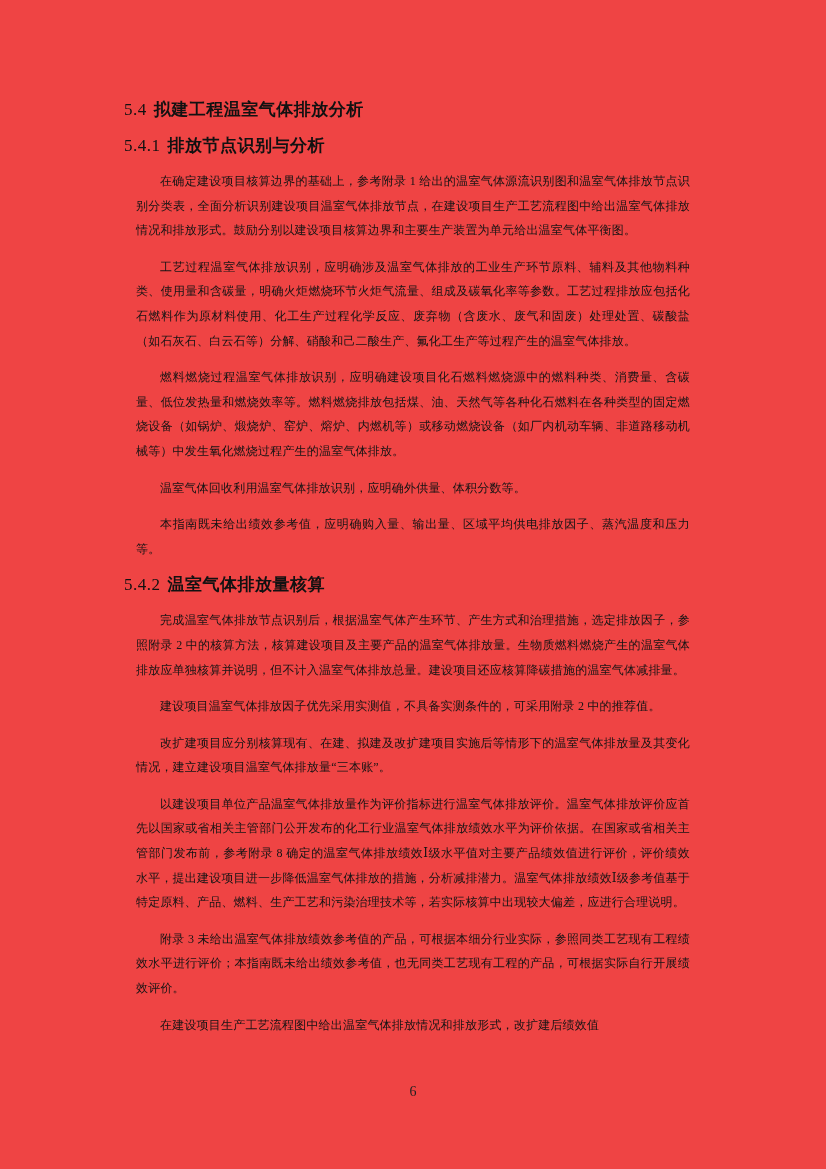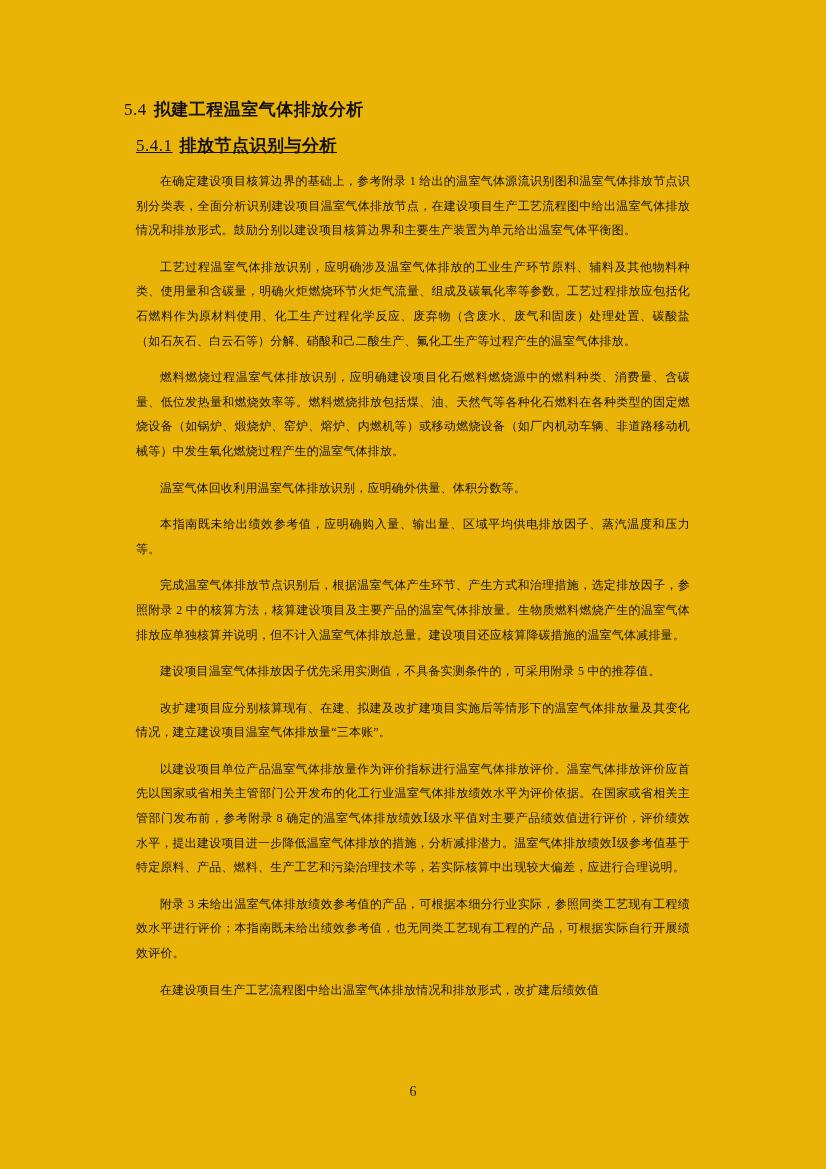--- a/index.html
+++ b/index.html
@@ -4,21 +4,21 @@
 <style>
   html, body {
     margin: 0;
     padding: 0;
     background: #ffffff;
   }
   .page {
     position: relative;
     width: 826px;
     height: 1169px;
-    background: #eab308;
+    background: #ef4444;
     box-sizing: border-box;
     overflow: hidden;
     color: #1a1a1a;
     font-family: "Liberation Serif", "DejaVu Serif", serif;
   }
   .content {
     position: absolute;
     top: 98px;
     left: 124px;
     width: 578px;
@@ -29,22 +29,21 @@
     margin: 0;
   }
   .heading.h1 {
     font-size: 17px;
     line-height: 23px;
     margin: 0 0 13px 0;
   }
   .heading.h2 {
     font-size: 17px;
     line-height: 23px;
-    margin: 7px 0 4px 12px;
-    text-decoration: underline;
+    margin: 7px 0 4px 0;
   }
   .hnum {
     font-family: "Liberation Serif", "DejaVu Serif", serif;
     font-weight: normal;
     margin-right: 7px;
     letter-spacing: 0.5px;
   }
   .htitle {
     font-family: "Liberation Sans", "DejaVu Sans", sans-serif;
     font-weight: bold;
@@ -78,22 +77,23 @@
 
 <div class="page">
   <main class="content" id="content">
       <h1 class="heading h1"><span class="hnum">5.4</span><span class="htitle">拟建工程温室气体排放分析</span></h1>
       <h2 class="heading h2"><span class="hnum">5.4.1</span><span class="htitle">排放节点识别与分析</span></h2>
       <p class="para">在确定建设项目核算边界的基础上，参考附录 1 给出的温室气体源流识别图和温室气体排放节点识别分类表，全面分析识别建设项目温室气体排放节点，在建设项目生产工艺流程图中给出温室气体排放情况和排放形式。鼓励分别以建设项目核算边界和主要生产装置为单元给出温室气体平衡图。</p>
       <p class="para">工艺过程温室气体排放识别，应明确涉及温室气体排放的工业生产环节原料、辅料及其他物料种类、使用量和含碳量，明确火炬燃烧环节火炬气流量、组成及碳氧化率等参数。工艺过程排放应包括化石燃料作为原材料使用、化工生产过程化学反应、废弃物（含废水、废气和固废）处理处置、碳酸盐（如石灰石、白云石等）分解、硝酸和己二酸生产、氟化工生产等过程产生的温室气体排放。</p>
       <p class="para">燃料燃烧过程温室气体排放识别，应明确建设项目化石燃料燃烧源中的燃料种类、消费量、含碳量、低位发热量和燃烧效率等。燃料燃烧排放包括煤、油、天然气等各种化石燃料在各种类型的固定燃烧设备（如锅炉、煅烧炉、窑炉、熔炉、内燃机等）或移动燃烧设备（如厂内机动车辆、非道路移动机械等）中发生氧化燃烧过程产生的温室气体排放。</p>
       <p class="para">温室气体回收利用温室气体排放识别，应明确外供量、体积分数等。</p>
       <p class="para">本指南既未给出绩效参考值，应明确购入量、输出量、区域平均供电排放因子、蒸汽温度和压力等。</p>
+      <h2 class="heading h2"><span class="hnum">5.4.2</span><span class="htitle">温室气体排放量核算</span></h2>
       <p class="para">完成温室气体排放节点识别后，根据温室气体产生环节、产生方式和治理措施，选定排放因子，参照附录 2 中的核算方法，核算建设项目及主要产品的温室气体排放量。生物质燃料燃烧产生的温室气体排放应单独核算并说明，但不计入温室气体排放总量。建设项目还应核算降碳措施的温室气体减排量。</p>
-      <p class="para">建设项目温室气体排放因子优先采用实测值，不具备实测条件的，可采用附录 5 中的推荐值。</p>
+      <p class="para">建设项目温室气体排放因子优先采用实测值，不具备实测条件的，可采用附录 2 中的推荐值。</p>
       <p class="para">改扩建项目应分别核算现有、在建、拟建及改扩建项目实施后等情形下的温室气体排放量及其变化情况，建立建设项目温室气体排放量“三本账”。</p>
       <p class="para">以建设项目单位产品温室气体排放量作为评价指标进行温室气体排放评价。温室气体排放评价应首先以国家或省相关主管部门公开发布的化工行业温室气体排放绩效水平为评价依据。在国家或省相关主管部门发布前，参考附录 8 确定的温室气体排放绩效Ⅰ级水平值对主要产品绩效值进行评价，评价绩效水平，提出建设项目进一步降低温室气体排放的措施，分析减排潜力。温室气体排放绩效Ⅰ级参考值基于特定原料、产品、燃料、生产工艺和污染治理技术等，若实际核算中出现较大偏差，应进行合理说明。</p>
       <p class="para">附录 3 未给出温室气体排放绩效参考值的产品，可根据本细分行业实际，参照同类工艺现有工程绩效水平进行评价；本指南既未给出绩效参考值，也无同类工艺现有工程的产品，可根据实际自行开展绩效评价。</p>
       <p class="para">在建设项目生产工艺流程图中给出温室气体排放情况和排放形式，改扩建后绩效值</p>
     </main>
   <footer class="footer">
     <span class="page-number">6</span>
   </footer>
 </div>
 

